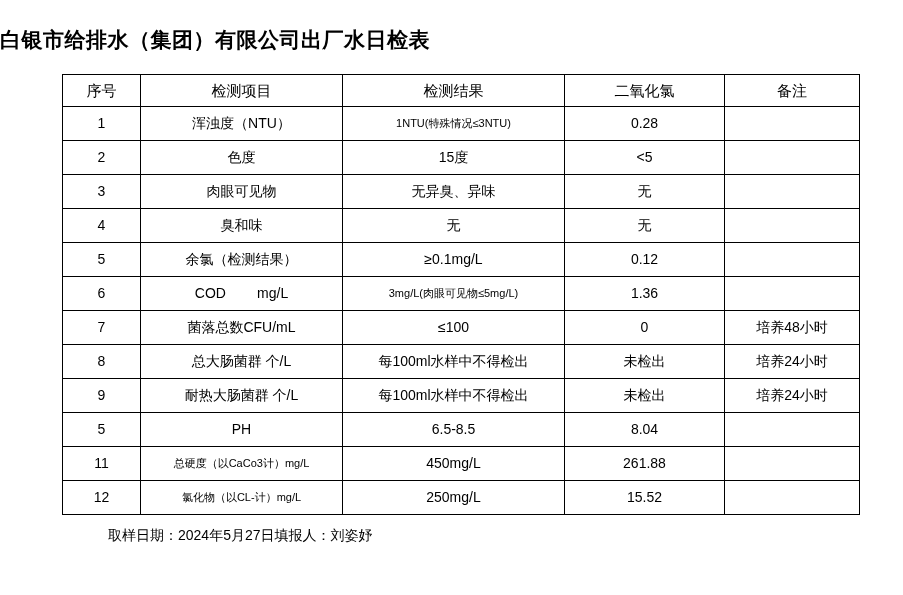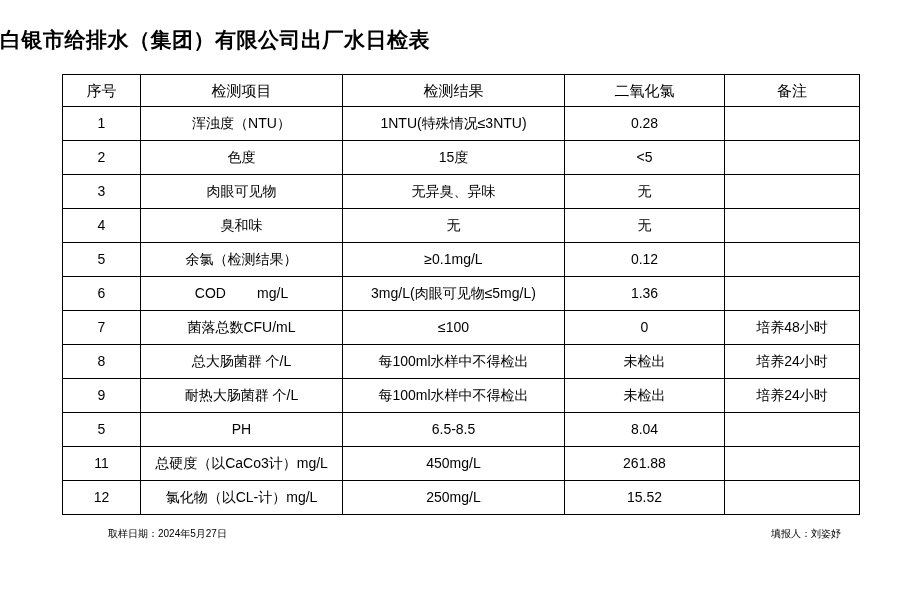--- a/index.html
+++ b/index.html
@@ -58,27 +58,27 @@
   col.c-remark{ width: 135px; }
 
   .cell-inner {
     display: block;
     line-height: 33px;
     white-space: nowrap;
   }
   .header-row .cell-inner { line-height: 31px; }
 
   .small {
-    font-size: 14px;
+    font-size: 11px;
   }
   .footer {
     margin: 12px 44px 0 62px;
     display: flex;
-    justify-content: space-between;
-    font-size: 10px;
+    justify-content: flex-start;
+    font-size: 14px;
     padding-left: 46px;
     padding-right: 18px;
   }
   .footer > div {
     white-space: nowrap;
   }
 </style>
 </head>
 <body>
 

